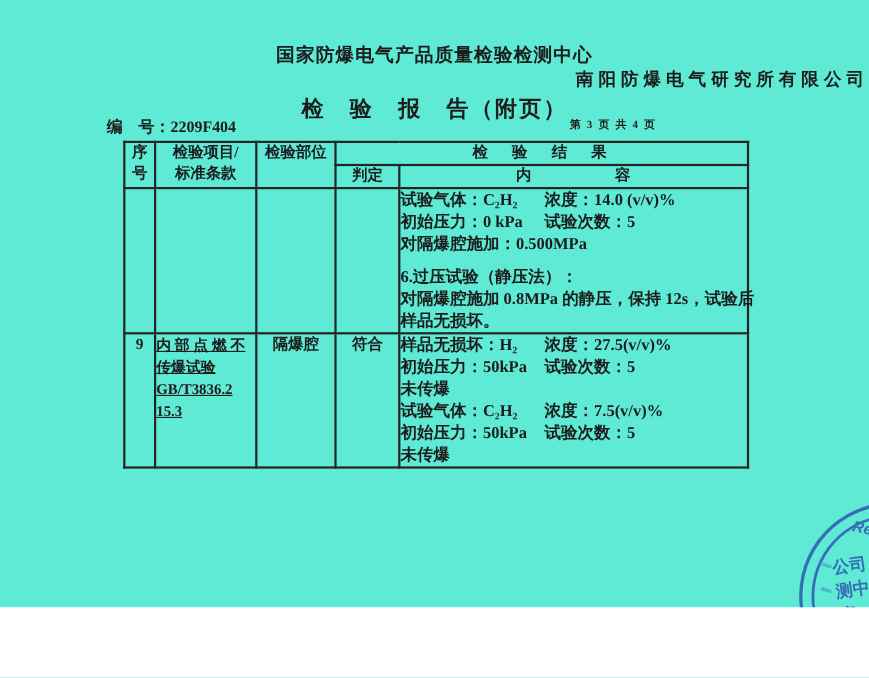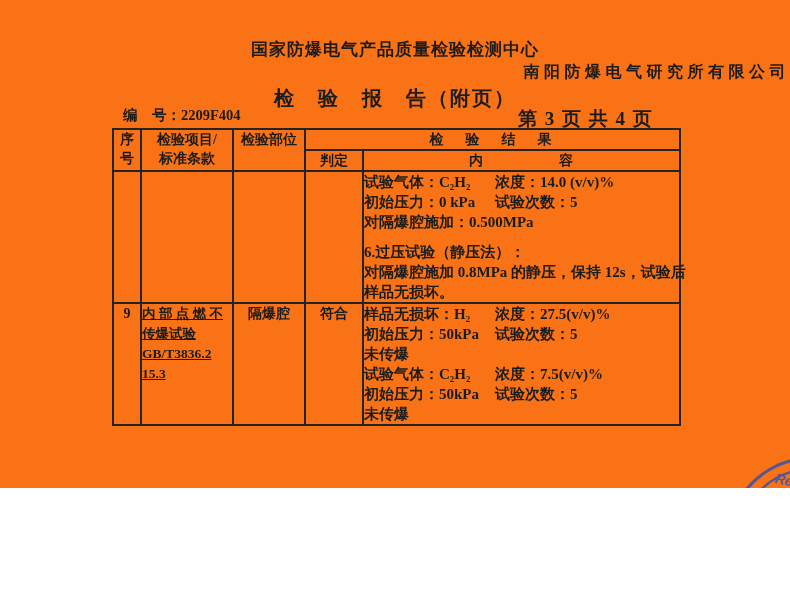--- a/index.html
+++ b/index.html
@@ -1,30 +1,30 @@
 <!DOCTYPE html>
 <html><head>
 <meta charset="utf-8">
 <style>
   html,body{margin:0;padding:0;}
   body{width:790px;height:616px;overflow:hidden;background:#ffffff;}
   .page{
-    position:relative;width:790px;height:488px;overflow:hidden;
-    background:#f97316;color:#1c1c1c;font-weight:700;
+    position:relative;width:790px;height:552px;overflow:hidden;
+    background:#5eead4;color:#1c1c1c;font-weight:700;
     font-family:"Liberation Serif","DejaVu Serif",serif;
   }
   
   .org1{position:absolute;top:38px;left:0;width:100%;text-align:center;
         font-size:17px;letter-spacing:1px;}
   .org2{position:absolute;top:62px;left:0;width:100%;text-align:right;
         font-size:16px;letter-spacing:4.5px;}
   .rpt-title{position:absolute;top:85px;left:0;width:100%;text-align:center;
         font-size:20px;letter-spacing:2px;}
-  .meta-no{position:absolute;left:97px;top:106px;font-size:14.5px;margin-left:26px;}
-  .meta-page{position:absolute;left:518px;top:106px;font-size:19px;letter-spacing:1.5px;}
+  .meta-no{position:absolute;left:97px;top:106px;font-size:14.5px;}
+  .meta-page{position:absolute;left:518px;top:106px;font-size:10px;letter-spacing:1.5px;}
   
   table.report{
     position:absolute;left:112px;top:128px;width:567px;
     border-collapse:collapse;table-layout:fixed;
   }
   table.report th,table.report td{
     border:2px solid #242424;padding:0;vertical-align:top;
     font-weight:700;color:#1c1c1c;
   }
   table.report th{font-size:14px;line-height:19px;text-align:center;}

